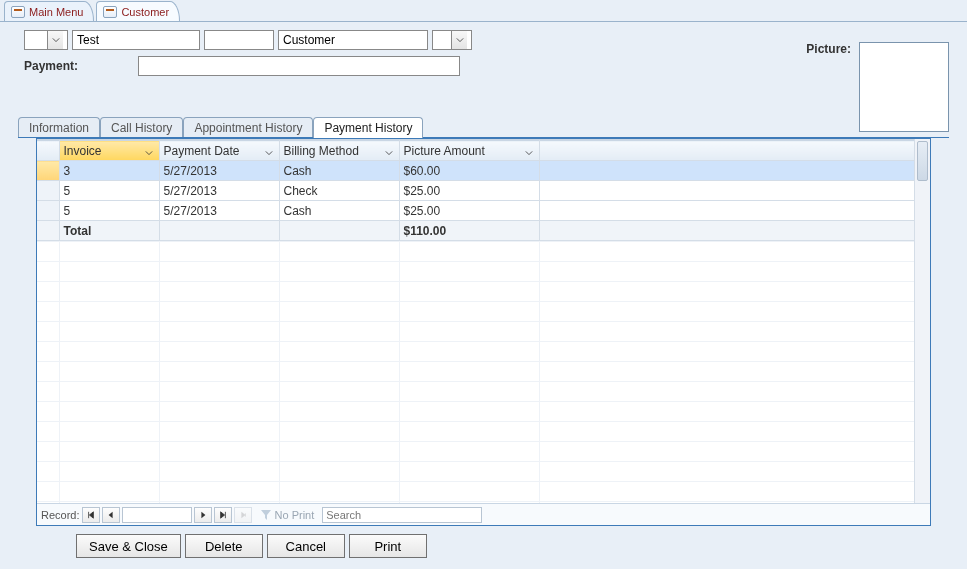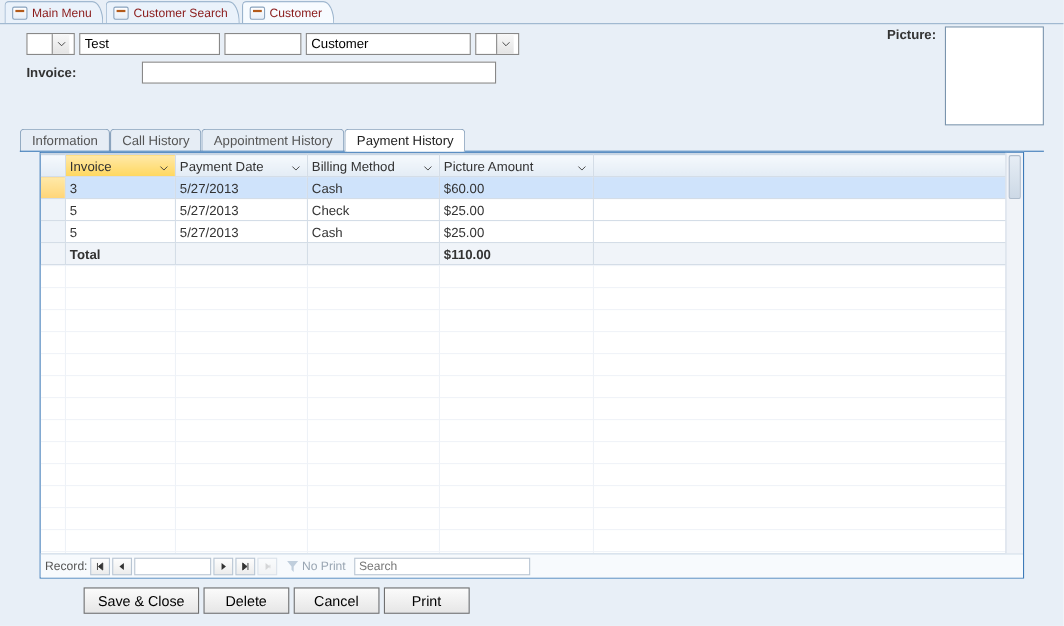--- a/index.html
+++ b/index.html
@@ -73,21 +73,21 @@
     width: 16px; height: 18px; margin-left:2px;
     border-left:1px solid #888;
     display:flex; align-items:center; justify-content:center;
     background: linear-gradient(#f8f8f8,#e4e4e4);
   }
   .combo .arrow svg{width:8px;height:8px;}
   .lbl { font-weight: bold; font-size:12px; }
   .row1 { display:flex; gap:4px; align-items:center; }
   .row2 { display:flex; gap:6px; align-items:center; margin-top:6px;}
   .picture-wrap{
-    position:absolute; right:18px; top:2px; display:flex; align-items:flex-start; gap:8px;
+    position:absolute; right:18px; top:20px; display:flex; align-items:flex-start; gap:8px;
   }
   .picture-box{
     width:90px; height:90px; background:#fff; border:1px solid #7a94ad;
   }
 
   
   .sub-tabs-wrap { padding: 0 18px; }
   .sub-tabs {
     display:flex; align-items:flex-end; height:24px; position:relative;
   }
@@ -224,24 +224,20 @@
     background:linear-gradient(#e6edf5,#cdd9e6); border:1px solid #aebccc; border-radius:2px;
   }
 </style>
 </head>
 <body>
 
 <div class="win-tabs">
   <div class="win-tab inactive">
     <span class="tab-icon"></span>
     <span>Main Menu</span>
-  </div>
-  <div class="win-tab inactive">
-    <span class="tab-icon"></span>
-    <span>Customer Search</span>
   </div>
   <div class="win-tab">
     <span class="tab-icon"></span>
     <span>Customer</span>
   </div>
 </div>
 
 <div class="form-header">
   <div>
     <div class="row1">
@@ -259,21 +255,21 @@
       <span class="combo" style="width:40px">
         <span style="flex:1"></span>
         <span class="arrow">
             <svg viewBox="0 0 10 10">
               <path d="M1 3 L5 7 L9 3" fill="none" stroke="#333"></path>
             </svg>
           </span>
       </span>
     </div>
     <div class="row2">
-      <span class="lbl">Invoice:</span>
+      <span class="lbl">Payment:</span>
       <input class="txt" style="width: 322px; margin-left: 54px;" value="">
     </div>
   </div>
   <div class="picture-wrap">
     <span class="lbl">Picture:</span>
     <div class="picture-box"></div>
   </div>
 </div>
 
 <div class="sub-tabs-wrap">

